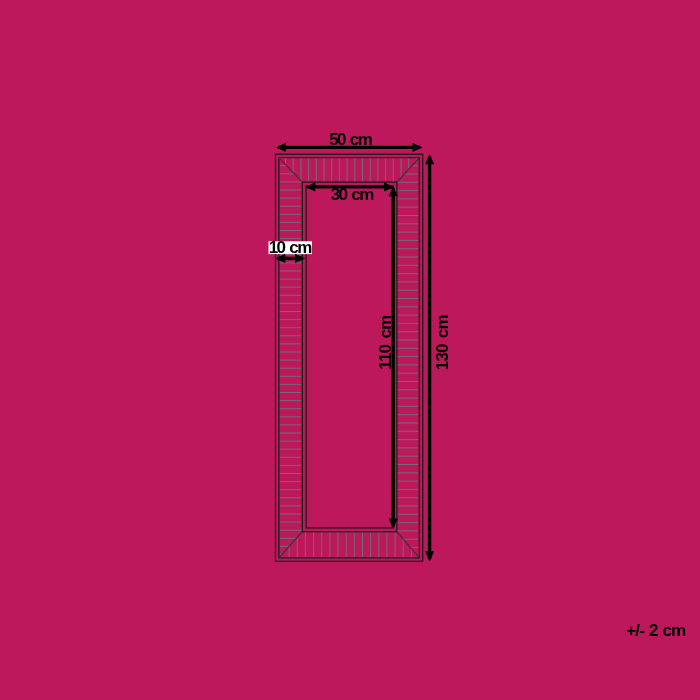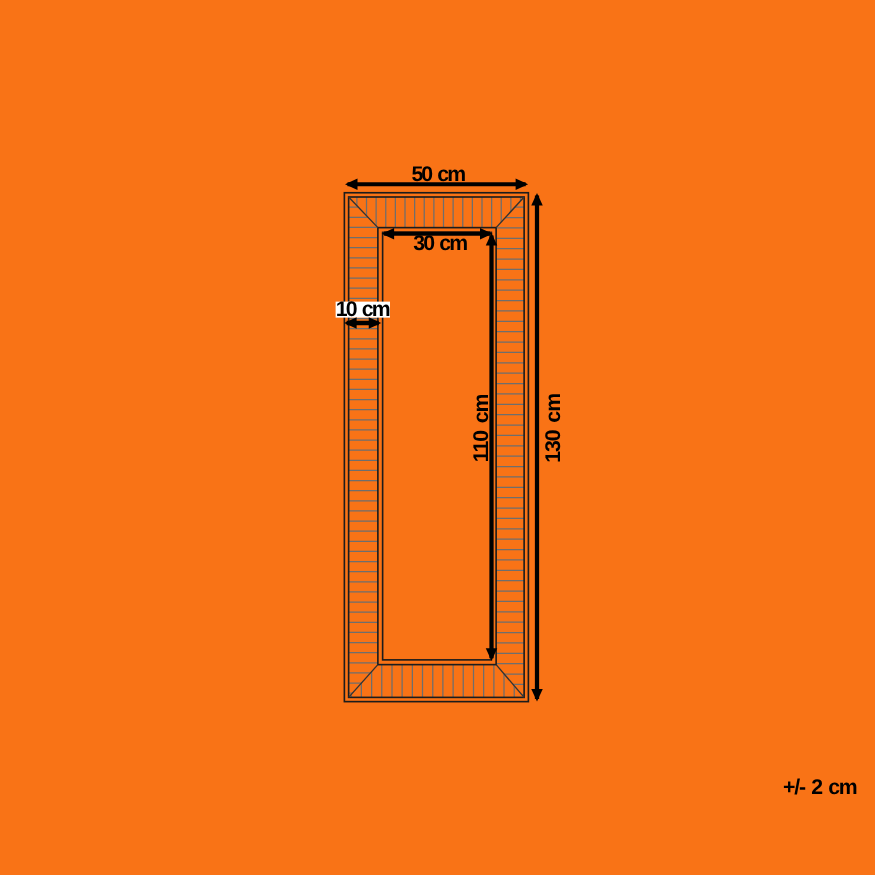--- a/index.html
+++ b/index.html
@@ -1,16 +1,16 @@
 <!DOCTYPE html>
 <html><head>
 <meta charset="utf-8">
 <style>
   html,body { margin:0; padding:0; background:#ffffff; }
-  .wrap { width:700px; height:700px; position:relative; background:#f97316; }
+  .wrap { width:700px; height:700px; position:relative; background:#be185d; }
   text { font-family:"Liberation Sans", sans-serif; font-weight:bold; fill:#000000; }
   .dim { font-size:17px; letter-spacing:-1.5px; word-spacing:1.6px; }
   .tol { font-size:17px; letter-spacing:-0.9px; word-spacing:1.2px; }
   .dimv { font-size:17px; letter-spacing:-0.8px; word-spacing:2.2px; }
 </style>
 </head>
 <body>
 
 <div class="wrap">
 <svg width="700" height="700" viewBox="0 0 700 700">

